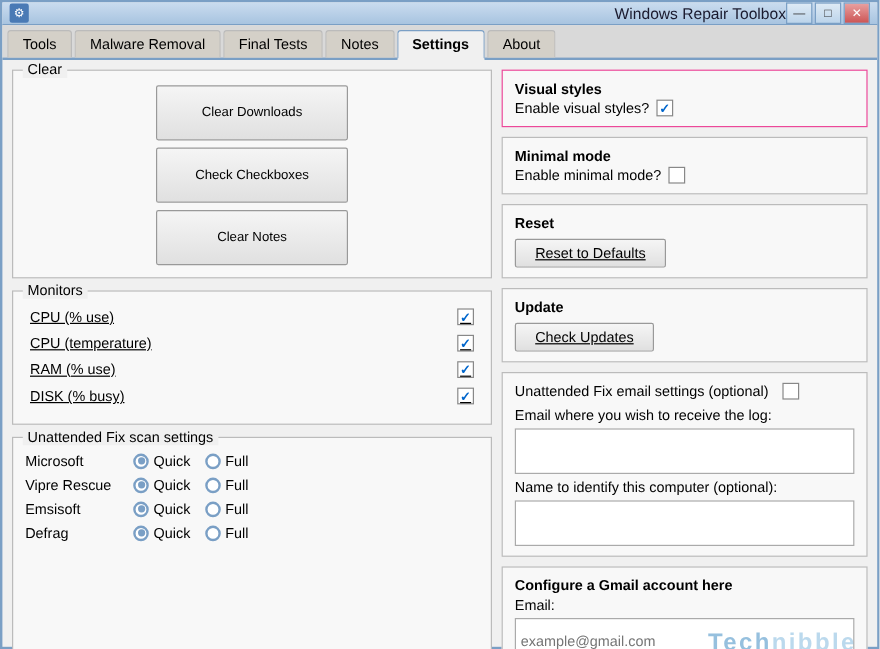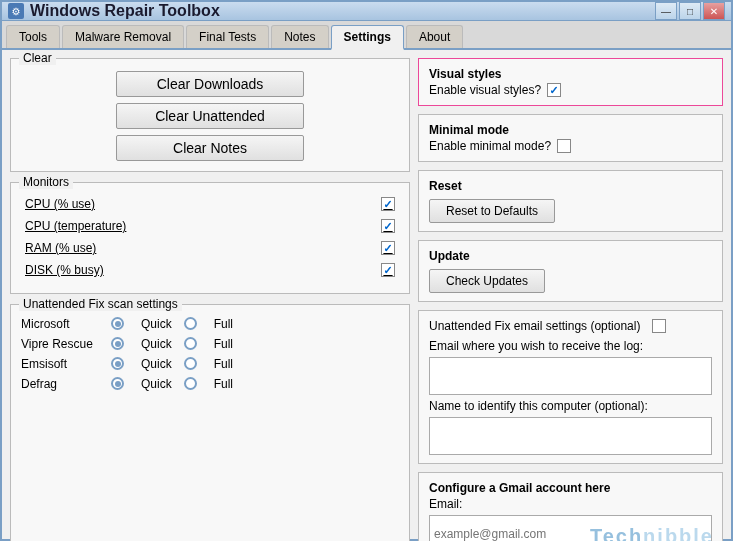--- a/index.html
+++ b/index.html
@@ -35,23 +35,24 @@
       background: #4a7ab5;
       border-radius: 2px;
       display: flex;
       align-items: center;
       justify-content: center;
       color: white;
       font-size: 10px;
     }
     .title-bar-text {
       flex: 1;
-      font-size: 16px;
-      font-weight: bold;
+      font-size: 13px;
+      font-weight: normal;
       color: #1a1a2e;
+      text-align: right;
     }
     .title-bar-buttons {
       display: flex;
       gap: 2px;
     }
     .title-bar-btn {
       width: 22px;
       height: 18px;
       border: 1px solid #7a9fc5;
       background: linear-gradient(to bottom, #deeaf5, #bcd4ea);
@@ -120,27 +121,27 @@
       border: 1px solid #bbb;
       background: #f8f8f8;
       padding: 12px 10px 10px;
       position: relative;
     }
     .clear-section .group-title {
       background: #f0f0f0;
     }
     .btn {
       display: block;
-      width: 188px;
-      padding: 4px 8px;
+      width: 160px;
+      padding: 16px 8px;
       margin: 0 auto 6px auto;
       border: 1px solid #999;
       background: linear-gradient(to bottom, #f5f5f5, #e0e0e0);
       cursor: pointer;
-      font-size: 14px;
+      font-size: 11px;
       text-align: center;
       border-radius: 2px;
     }
     .monitors-section {
       border: 1px solid #bbb;
       background: #f8f8f8;
       padding: 12px 10px 10px;
       position: relative;
       text-decoration: underline;
     }
@@ -181,21 +182,22 @@
       display: flex;
       align-items: center;
       margin-bottom: 6px;
     }
     .scan-label {
       width: 90px;
       font-size: 12px;
     }
     .radio-btn {
       display: flex;
-      gap: 17px;
+      align-items: center;
+      gap: 4px;
       margin-right: 12px;
       cursor: pointer;
     }
     .radio {
       width: 13px;
       height: 13px;
       border: 2px solid #7a9fc5;
       border-radius: 50%;
       background: white;
       display: flex;
@@ -244,20 +246,21 @@
     }
     .right-btn {
       display: inline-block;
       padding: 4px 16px;
       border: 1px solid #999;
       background: linear-gradient(to bottom, #f5f5f5, #e0e0e0);
       cursor: pointer;
       font-size: 12px;
       border-radius: 2px;
       margin-top: 4px;
+      text-decoration: underline;
     }
     .email-section {
       border: 1px solid #bbb;
       background: #f8f8f8;
       padding: 8px 10px;
       margin-bottom: 4px;
     }
     .gmail-section {
       border: 1px solid #bbb;
       background: #f8f8f8;
@@ -316,21 +319,21 @@
     <div class="tab">About</div>
   </div>
 
   <div class="content">
 
     <div class="left-panel">
 
       <div class="clear-section">
         <span class="group-title">Clear</span>
         <button class="btn">Clear Downloads</button>
-        <button class="btn">Clear Unattended</button>
+        <button class="btn">Check Checkboxes</button>
         <button class="btn" style="margin-bottom:0">Clear Notes</button>
       </div>
 
       <div class="monitors-section">
         <span class="group-title">Monitors</span>
         <div class="monitor-row">
           <span class="monitor-label">CPU (% use)</span>
           <div class="checkbox checked"></div>
         </div>
         <div class="monitor-row">

